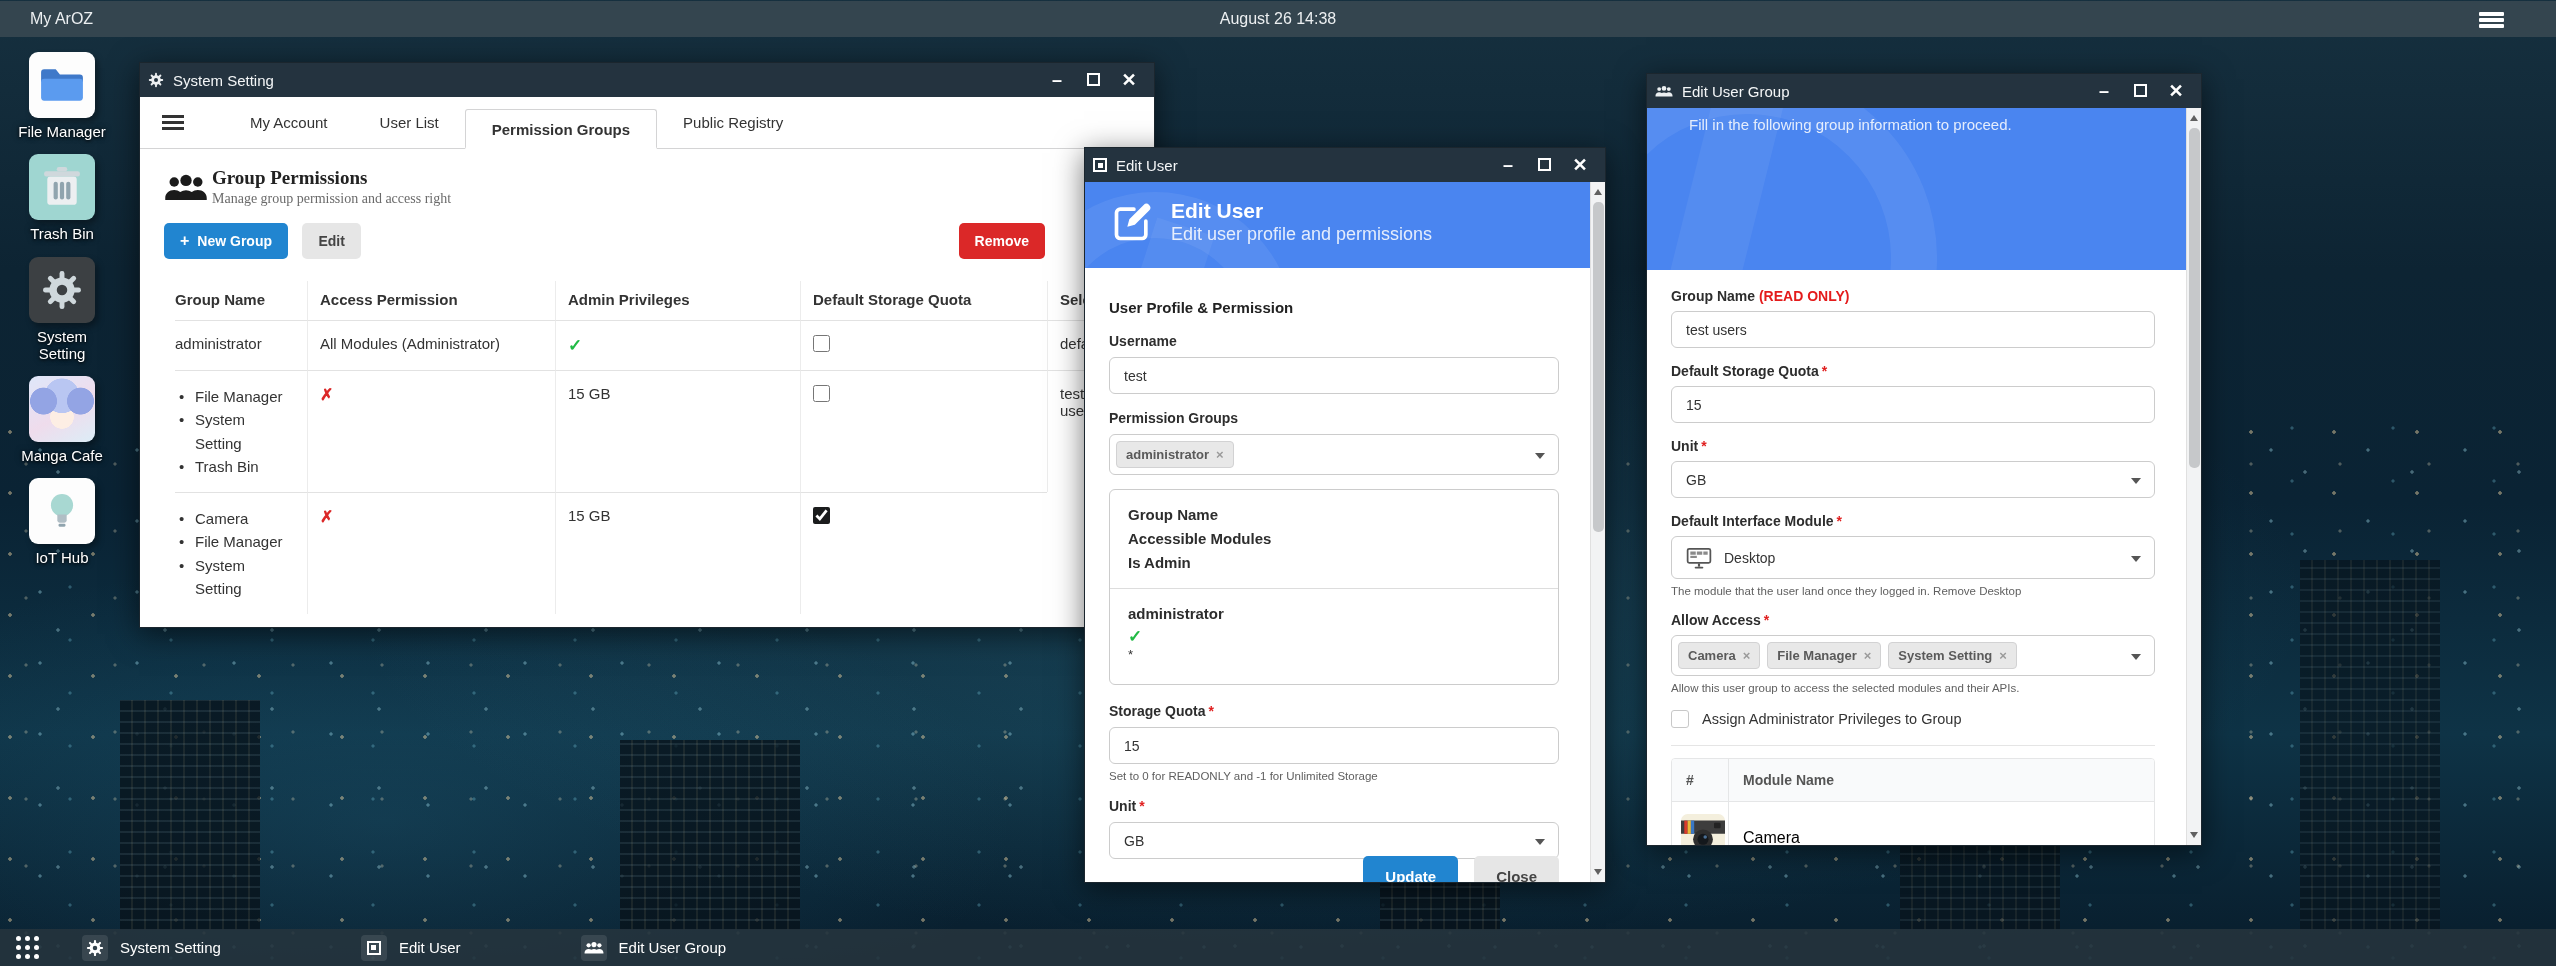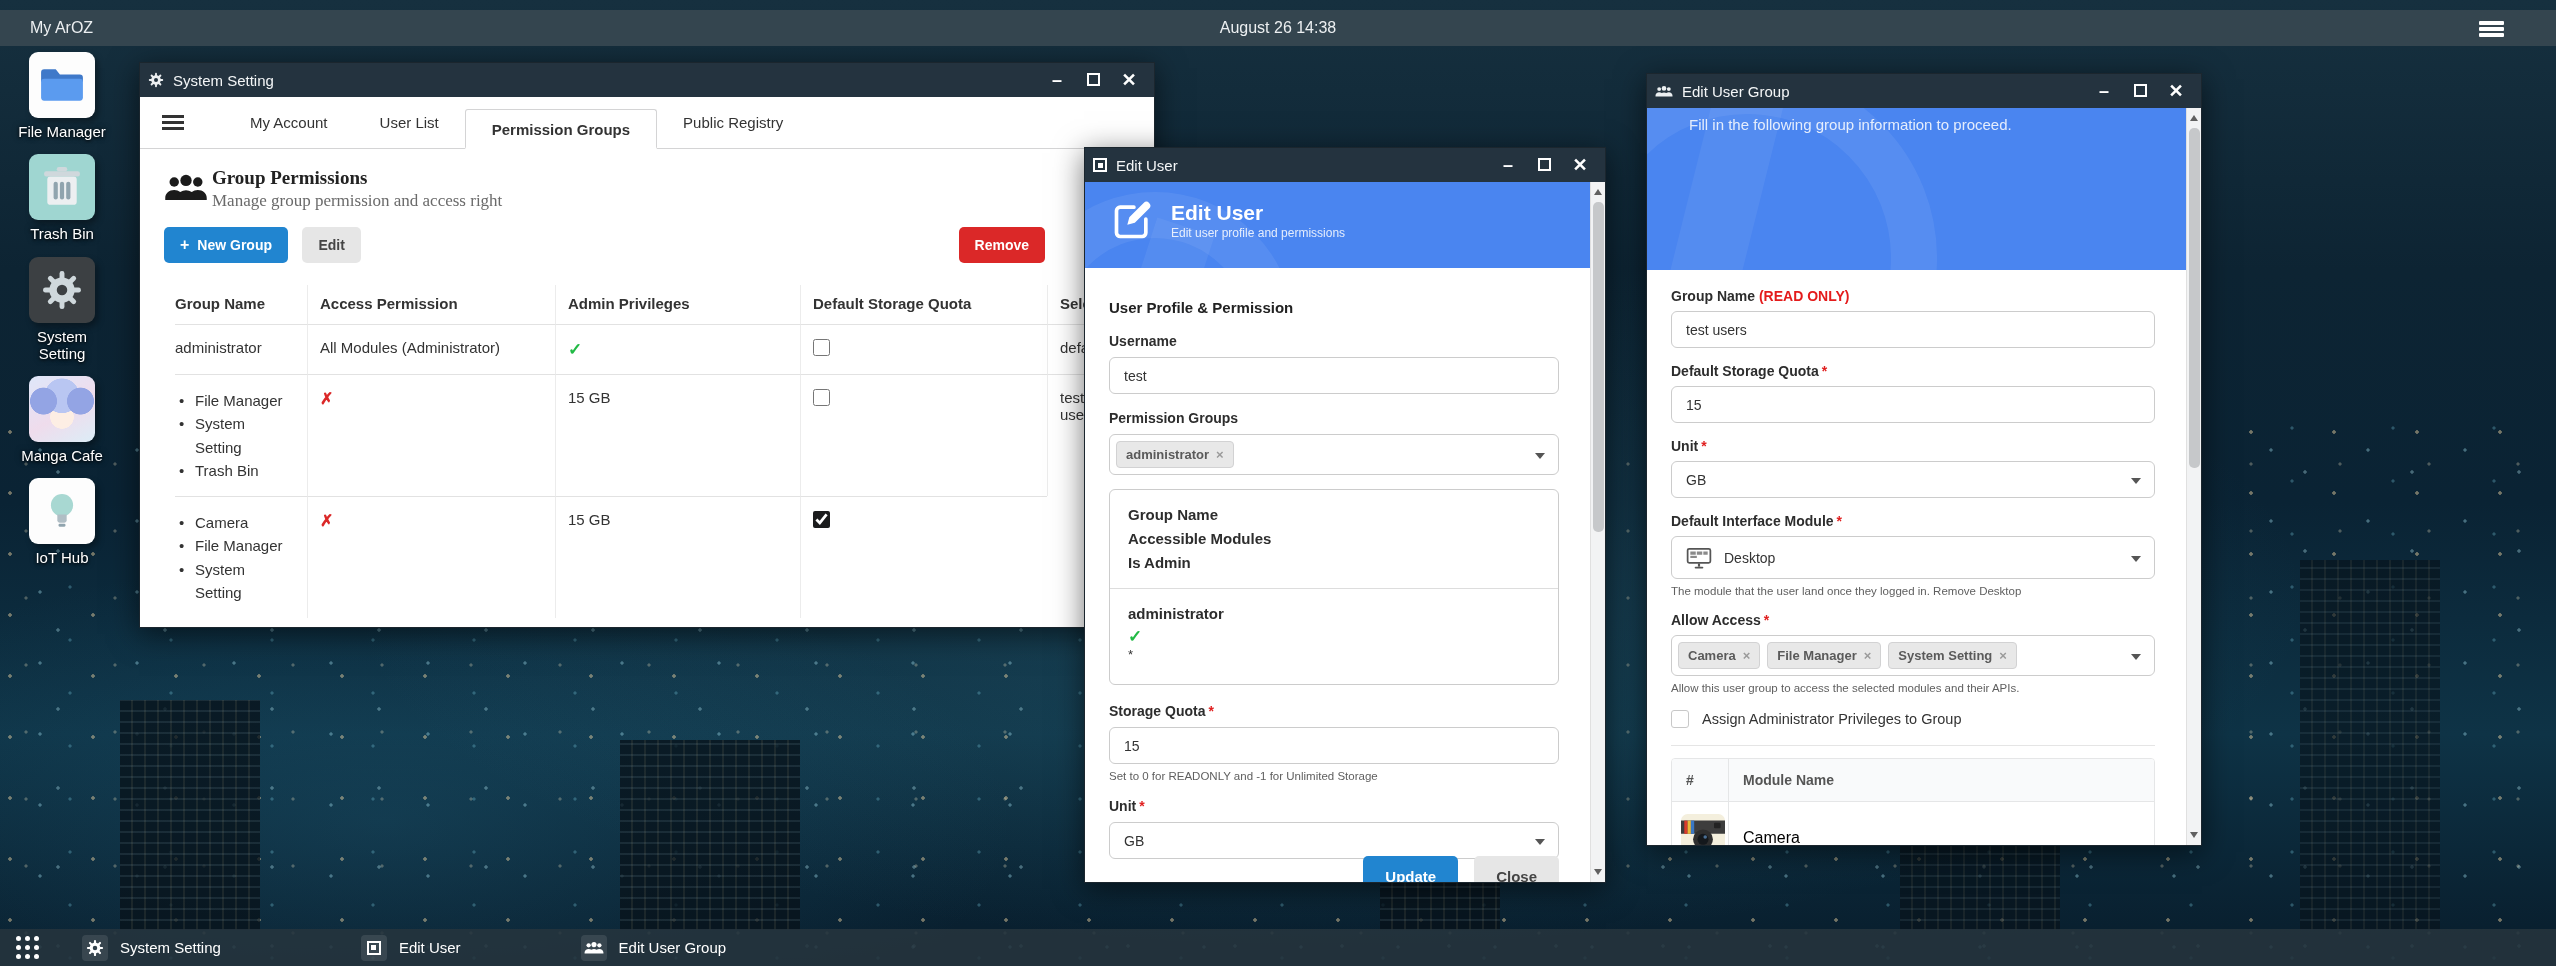--- a/index.html
+++ b/index.html
@@ -22,21 +22,21 @@
       radial-gradient(circle 2px at 58px 52px, rgba(180,230,240,.45) 0 1.4px, transparent 2px);
     background-size:83px 61px, 97px 71px, 101px 53px, 89px 67px, 107px 79px;
   }
   .building { position:absolute; background:rgba(8,18,26,.78);
     background-image:
       repeating-linear-gradient(0deg, transparent 0 9px, rgba(180,220,235,.10) 9px 11px),
       repeating-linear-gradient(90deg, transparent 0 11px, rgba(255,225,160,.08) 11px 13px);
   }
 
   
-  .topbar { position:absolute; left:0; top:10px; width:2556px; height:36px;
+  .topbar { position:absolute; left:0; top:1px; width:2556px; height:36px;
     background:rgba(54,70,79,.97); color:#eceff1; display:flex; align-items:center;
     font-size:16px; z-index:100; }
   .topbar .brand { margin-left:30px; }
   .topbar .clock { position:absolute; left:0; right:0; text-align:center; }
   .menu-bars { position:absolute; right:52px; top:11px; width:25px; height:4px; background:#fff;
     box-shadow:0 6px 0 #fff, 0 12px 0 #fff; border-radius:1px; }
 
   
   .desk-icons { position:absolute; left:12px; top:52px; width:100px; z-index:5; }
   .desk-item { width:100px; margin-bottom:14px; text-align:center; cursor:default; }
@@ -76,21 +76,21 @@
   .tab-burger { width:22px; height:15px; align-self:center; margin-right:40px;
     background:linear-gradient(#333 0 3px, transparent 3px 6px, #333 6px 9px, transparent 9px 12px, #333 12px 15px); cursor:pointer; }
   .tab { font-size:15px; color:#333; display:flex; align-items:center; padding:0 26px; cursor:pointer; }
   .tab.active { font-weight:bold; border:1px solid #d4d4d5; border-bottom:2px solid #fff;
     margin-bottom:-1px; margin-top:12px; padding-top:2px; border-radius:3px 3px 0 0; }
   .ss-content { padding:16px 24px 0 24px; }
   .sec-head { display:flex; align-items:flex-start; margin-top:2px; }
   .sec-head svg { margin-top:6px; }
   .sec-txt { margin-left:4px;font-family:Liberation Serif, serif; }
   .sec-title { font-size:19px; font-weight:bold; color:#222; }
-  .sec-sub { font-size:17px; color:#6a6a6a; margin-top:2px; }
+  .sec-sub { font-size:14px; color:#6a6a6a; margin-top:2px; }
   .btn-row { position:relative; margin-top:16px; height:36px; }
   .btn { display:inline-flex; align-items:center; height:36px; padding:0 16px; border-radius:5px;
     font-size:14px; font-weight:bold; cursor:pointer; user-select:none; }
   .btn-blue { background:#2185d0; color:#fff; }
   .btn-gray { background:#e6e6e6; color:#444; margin-left:10px; }
   .btn-red  { background:#db2828; color:#fff; position:absolute; right:85px; top:0; }
   .btn .plus { margin-right:8px; font-size:16px; }
   .perm-table { margin:22px 0 0 11px; }
   .pt-grid { display:grid; grid-template-columns:132px 248px 245px 247px 1fr; }
   .pt-head { font-size:15px; font-weight:bold; color:#333; padding:10px 12px 12px 0; }
@@ -132,21 +132,21 @@
     position:relative; display:flex; align-items:center; gap:7px; flex-wrap:wrap; }
   .chip { background:#e8e8e8; border:1px solid #d2d2d3; border-radius:4px; padding:5px 9px;
     font-size:13px; font-weight:bold; color:#5a5a5a; display:inline-flex; align-items:center; }
   .chip .x { margin-left:7px; color:#9a9a9a; font-weight:bold; cursor:pointer; font-size:13px; }
 
   
   #win-eu { left:1084px; top:147px; width:522px; height:736px; z-index:30; }
   #win-eu .bluehead { height:86px; }
   #win-eu .bh-inner { padding:16px 0 0 26px; }
   #win-eu .bh-title { font-size:21px; font-weight:bold; line-height:1.25; }
-  #win-eu .bh-sub { font-size:12px; }
+  #win-eu .bh-sub { font-size:18px; }
   .eu-body { padding:20px 46px 0 24px; }
   .eu-sec { font-size:15px; font-weight:bold; color:#222; margin-top:11px; }
   .infobox { border:1px solid #ccc; border-radius:6px; margin-top:14px; }
   .infobox .part { padding:13px 18px; }
   .infobox .part + .part { border-top:1px solid #ddd; }
   .ib-line { font-size:15px; font-weight:bold; color:#2d2d2d; line-height:1.6; }
   .ib-star { font-size:13px; color:#333; }
   .eu-btns { position:absolute; left:0; right:46px; top:708px; display:flex; justify-content:flex-end; gap:6px; }
   .btn-lg { height:40px; padding:0 22px; border-radius:5px; font-size:15px; font-weight:bold;
     display:inline-flex; align-items:center; cursor:pointer; }

